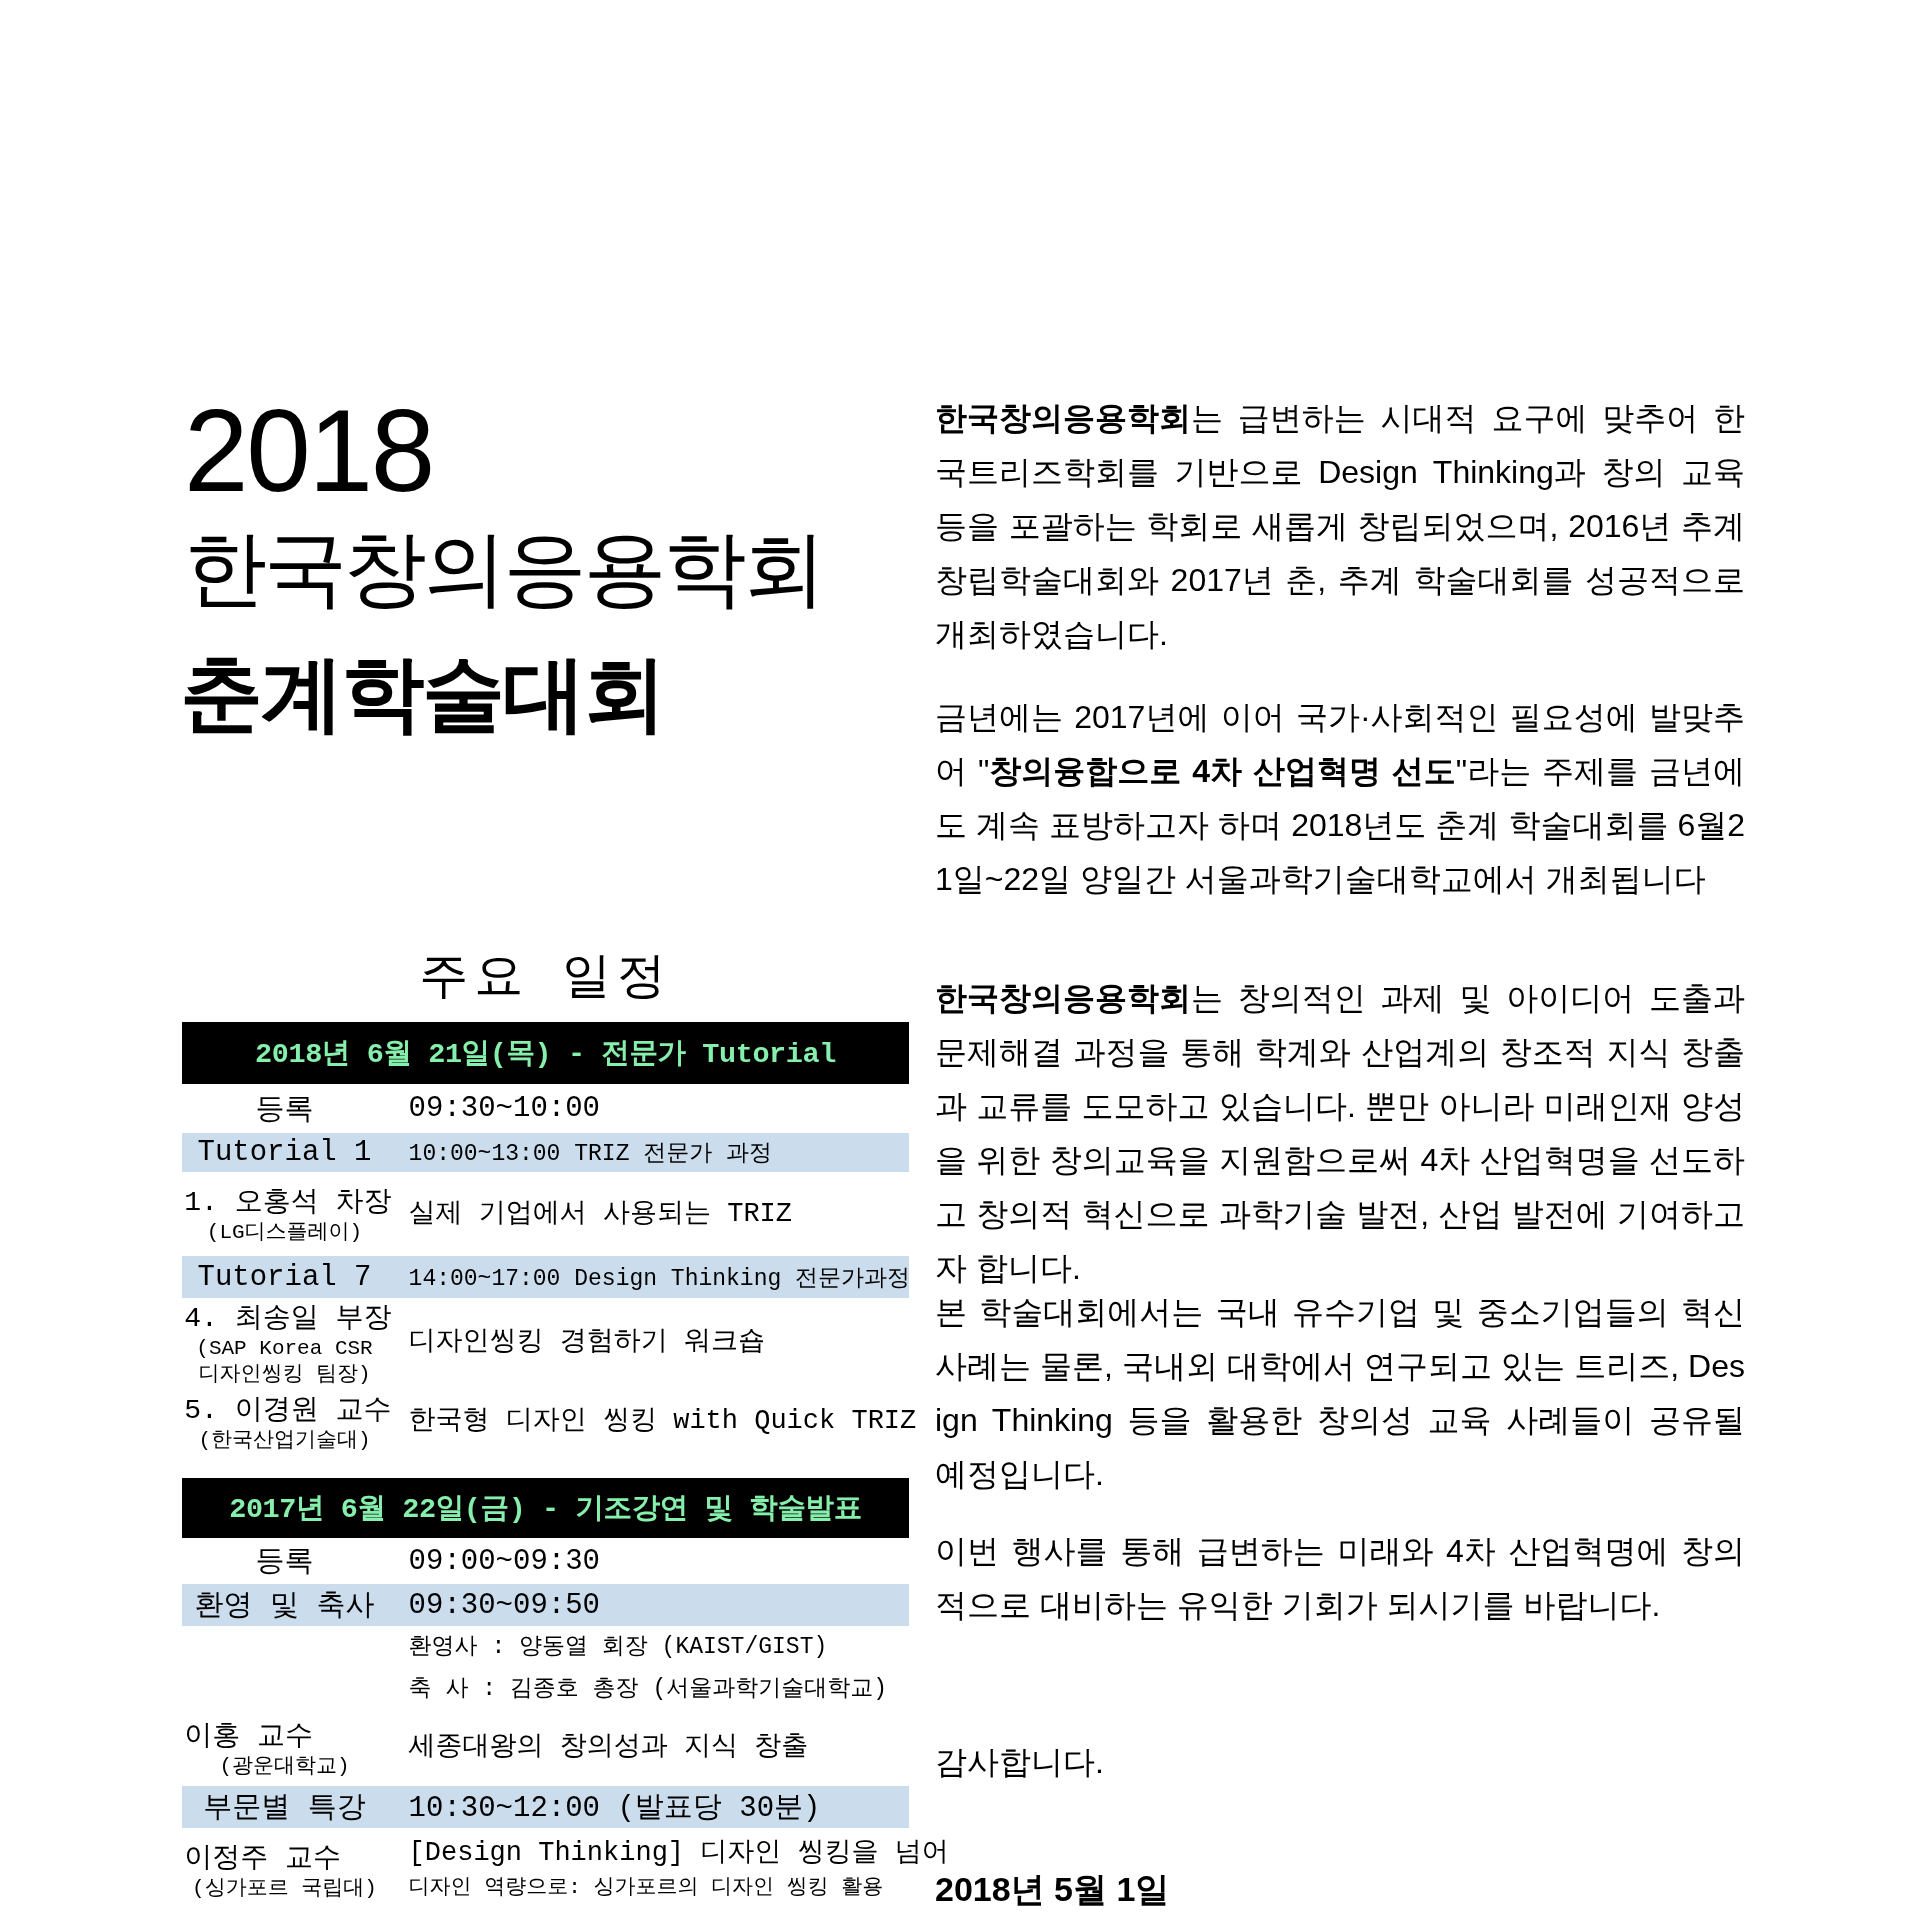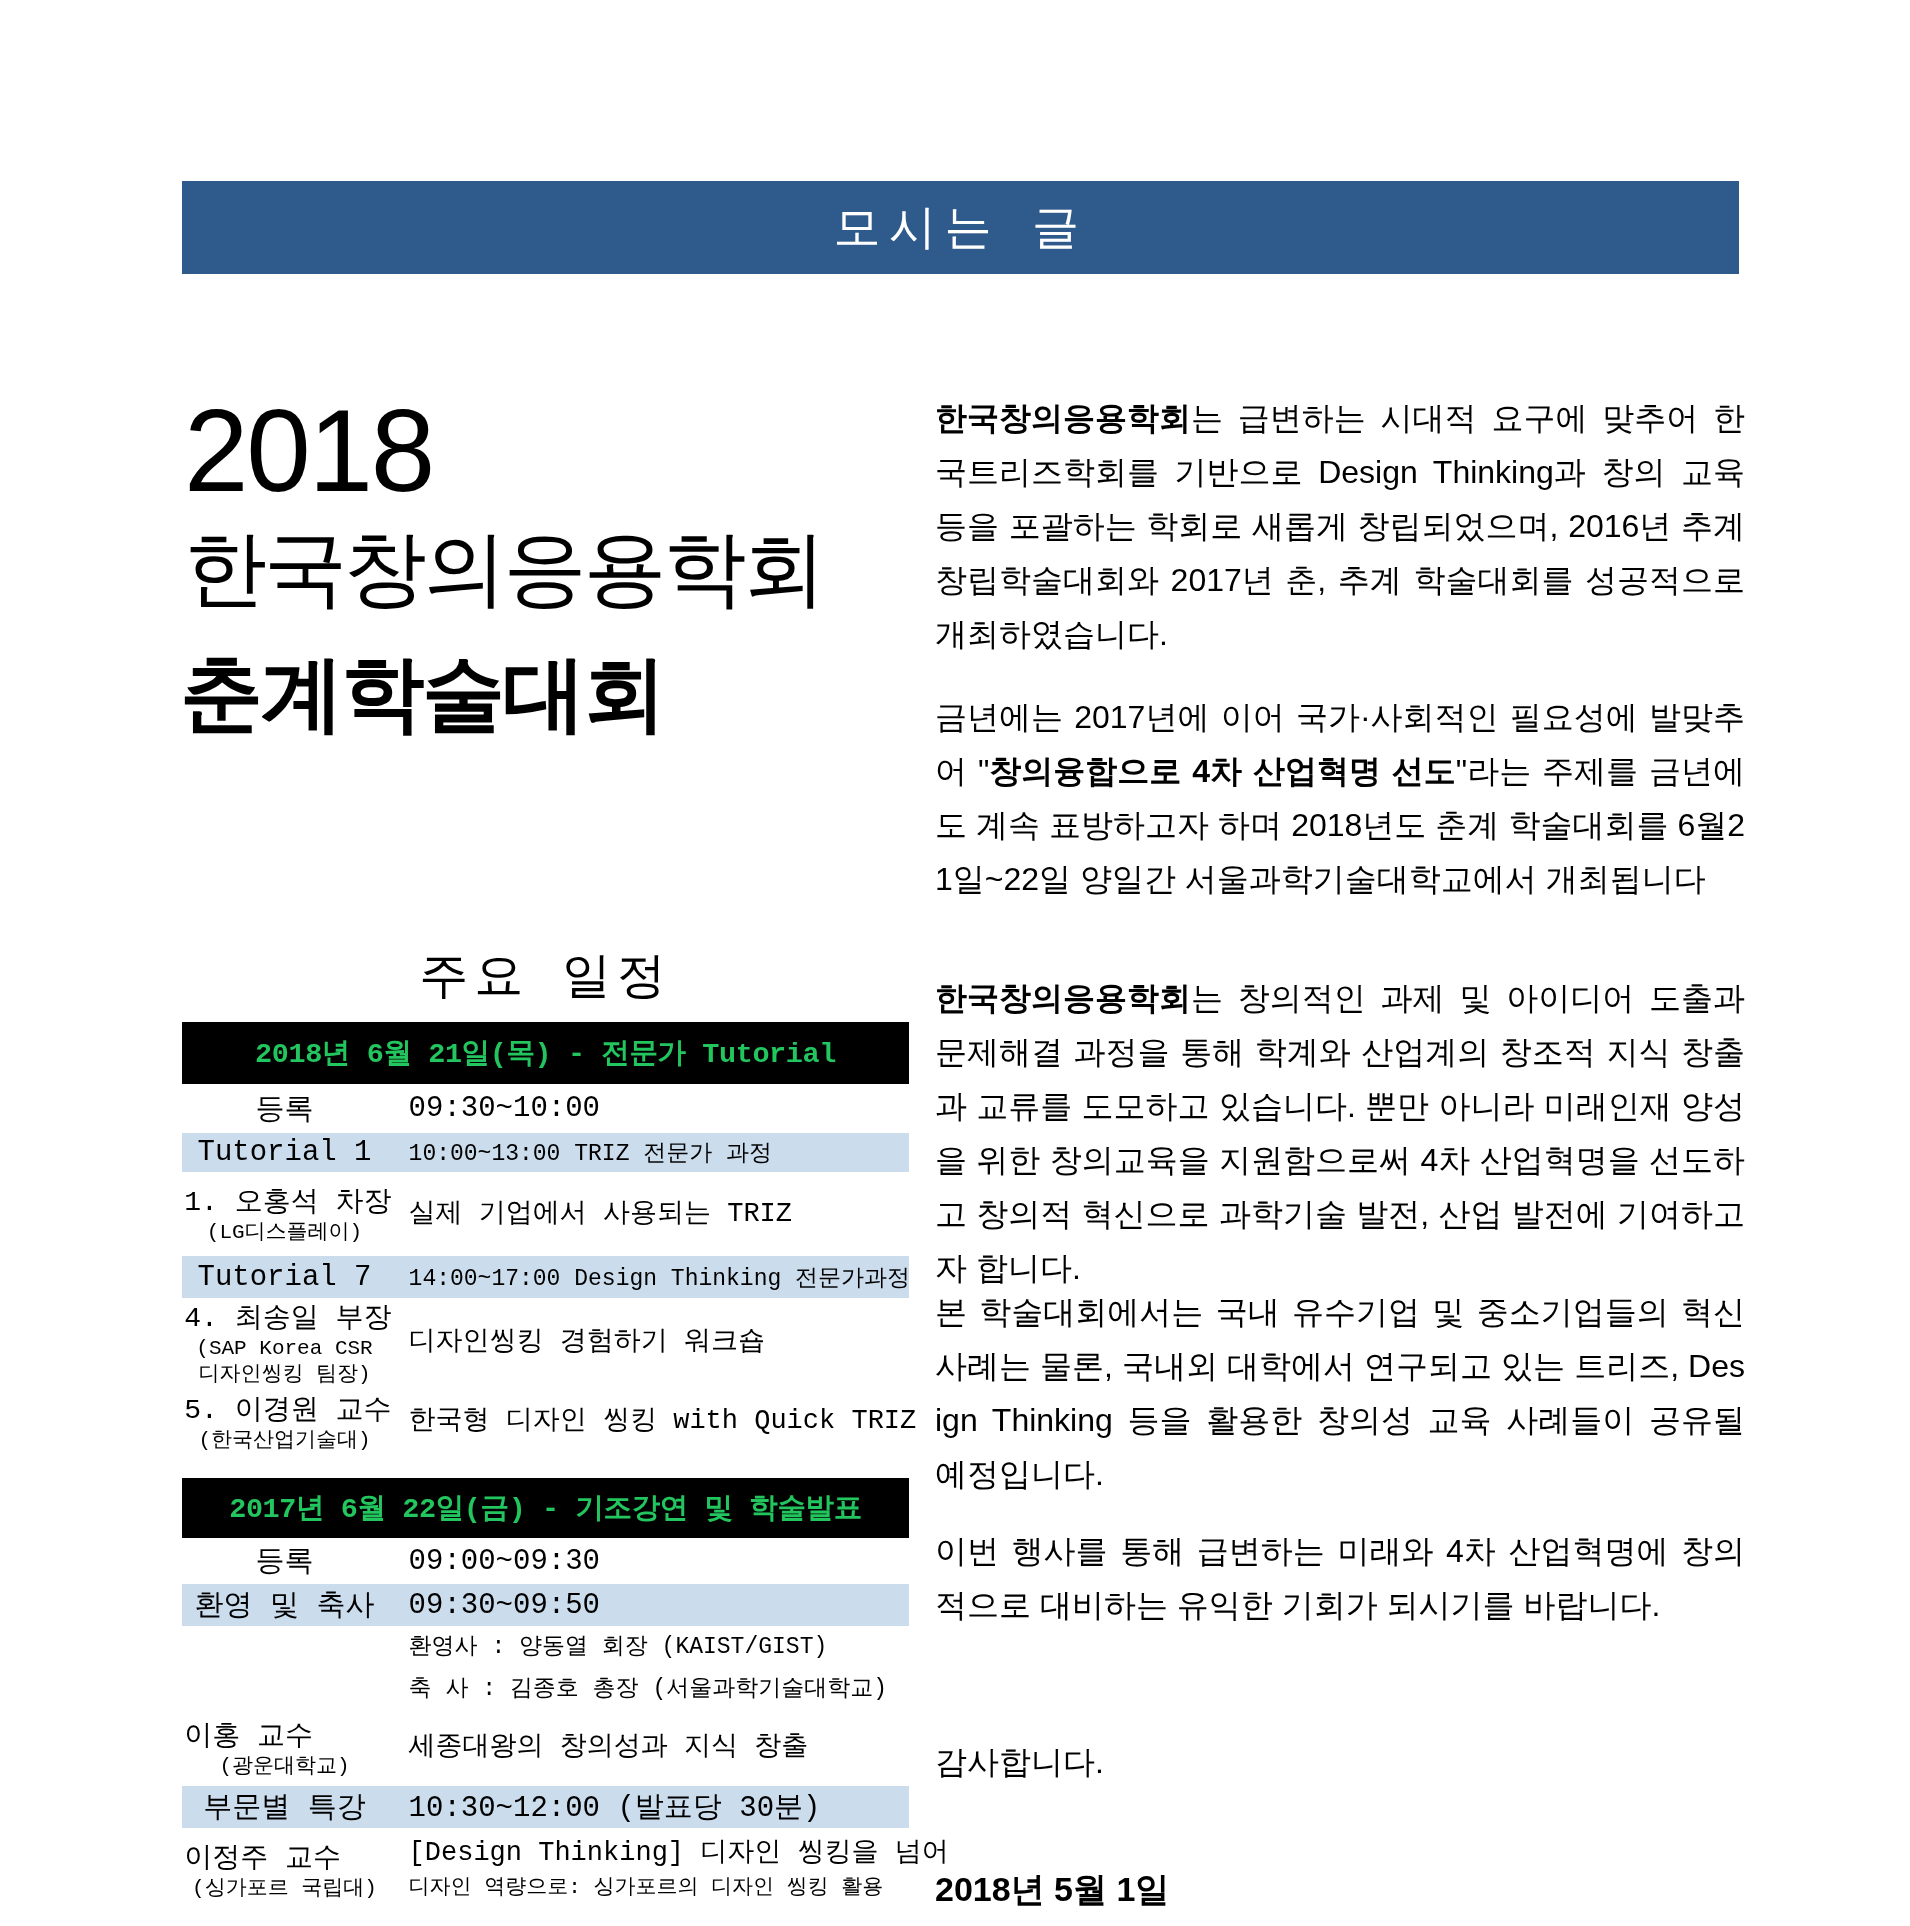--- a/index.html
+++ b/index.html
@@ -40,44 +40,41 @@
     position:absolute;left:182px;top:943px;width:727px;text-align:center;
     font-family:"Liberation Serif","DejaVu Serif",serif;font-size:49px;
     letter-spacing:0.12em;word-spacing:0.3em;
   }
 
   
   .schedule{position:absolute;left:182px;width:727px;font-family:"Liberation Mono","DejaVu Sans Mono",monospace;}
   .s1{top:1022px;}
   .s2{top:1478px;}
   .thead{
-    background:#000000;color:#22c55e;display:flex;align-items:center;justify-content:center;
+    background:#000000;color:#86efac;display:flex;align-items:center;justify-content:center;
     font-weight:bold;font-size:28.5px;letter-spacing:-0.4px;white-space:nowrap;
   }
   .row{display:flex;align-items:center;}
   .row.hl{background:var(--rowblue);}
   .c1{width:205px;flex:none;display:flex;flex-direction:column;justify-content:center;}
   .c2{flex:1;padding-left:21.6px;display:flex;flex-direction:column;justify-content:center;}
   .label{font-size:29px;text-align:center;white-space:nowrap;font-family:Liberation Mono, monospace;}
   .time{font-size:29px;white-space:nowrap;}
   .time-sm{font-size:23px;white-space:nowrap;}
   .name{font-size:28px;padding-left:2.3px;white-space:nowrap;}
   .affil{font-size:21px;text-align:center;line-height:25.4px;white-space:nowrap;}
   .talk{font-size:27px;line-height:35px;white-space:nowrap;}
   .talk-sm{font-size:21px;line-height:33px;white-space:nowrap;}
   .sub-line{font-size:23px;line-height:42px;white-space:nowrap;}
 </style>
 </head>
 <body>
 
 <div class="page">
 
-  <div class="banner-top">
-    <span class="t">모시는 글</span>
-  </div>
 
   <div class="title-year">2018</div>
   <div class="title-l1">한국창의응용학회</div>
   <div class="title-l2">춘계학술대회</div>
 
   <div class="rc para" style="top:391px"><b>한국창의응용학회</b><span>는 급변하는 시대적 요구에 맞추어 한국트리즈학회를 기반으로 Design Thinking과 창의 교육 등을 포괄하는 학회로 새롭게 창립되었으며, 2016년 추계 창립학술대회와 2017년 춘, 추계 학술대회를 성공적으로 개최하였습니다.</span></div>
   <div class="rc para" style="top:690px"><span>금년에는 2017년에 이어 국가·사회적인 필요성에 발맞추어 "</span><b>창의융합으로 4차 산업혁명 선도</b><span>"라는 주제를 금년에도 계속 표방하고자 하며 2018년도 춘계 학술대회를 6월21일~22일 양일간 서울과학기술대학교에서 개최됩니다</span></div>
   <div class="rc para" style="top:971px"><b>한국창의응용학회</b><span>는 창의적인 과제 및 아이디어 도출과 문제해결 과정을 통해 학계와 산업계의 창조적 지식 창출과 교류를 도모하고 있습니다. 뿐만 아니라 미래인재 양성을 위한 창의교육을 지원함으로써 4차 산업혁명을 선도하고 창의적 혁신으로 과학기술 발전, 산업 발전에 기여하고자 합니다.</span></div>
   <div class="rc para" style="top:1285px"><span>본 학술대회에서는 국내 유수기업 및 중소기업들의 혁신 사례는 물론, 국내외 대학에서 연구되고 있는 트리즈, Design Thinking 등을 활용한 창의성 교육 사례들이 공유될 예정입니다.</span></div>
   <div class="rc para" style="top:1524px"><span>이번 행사를 통해 급변하는 미래와 4차 산업혁명에 창의적으로 대비하는 유익한 기회가 되시기를 바랍니다.</span></div>

